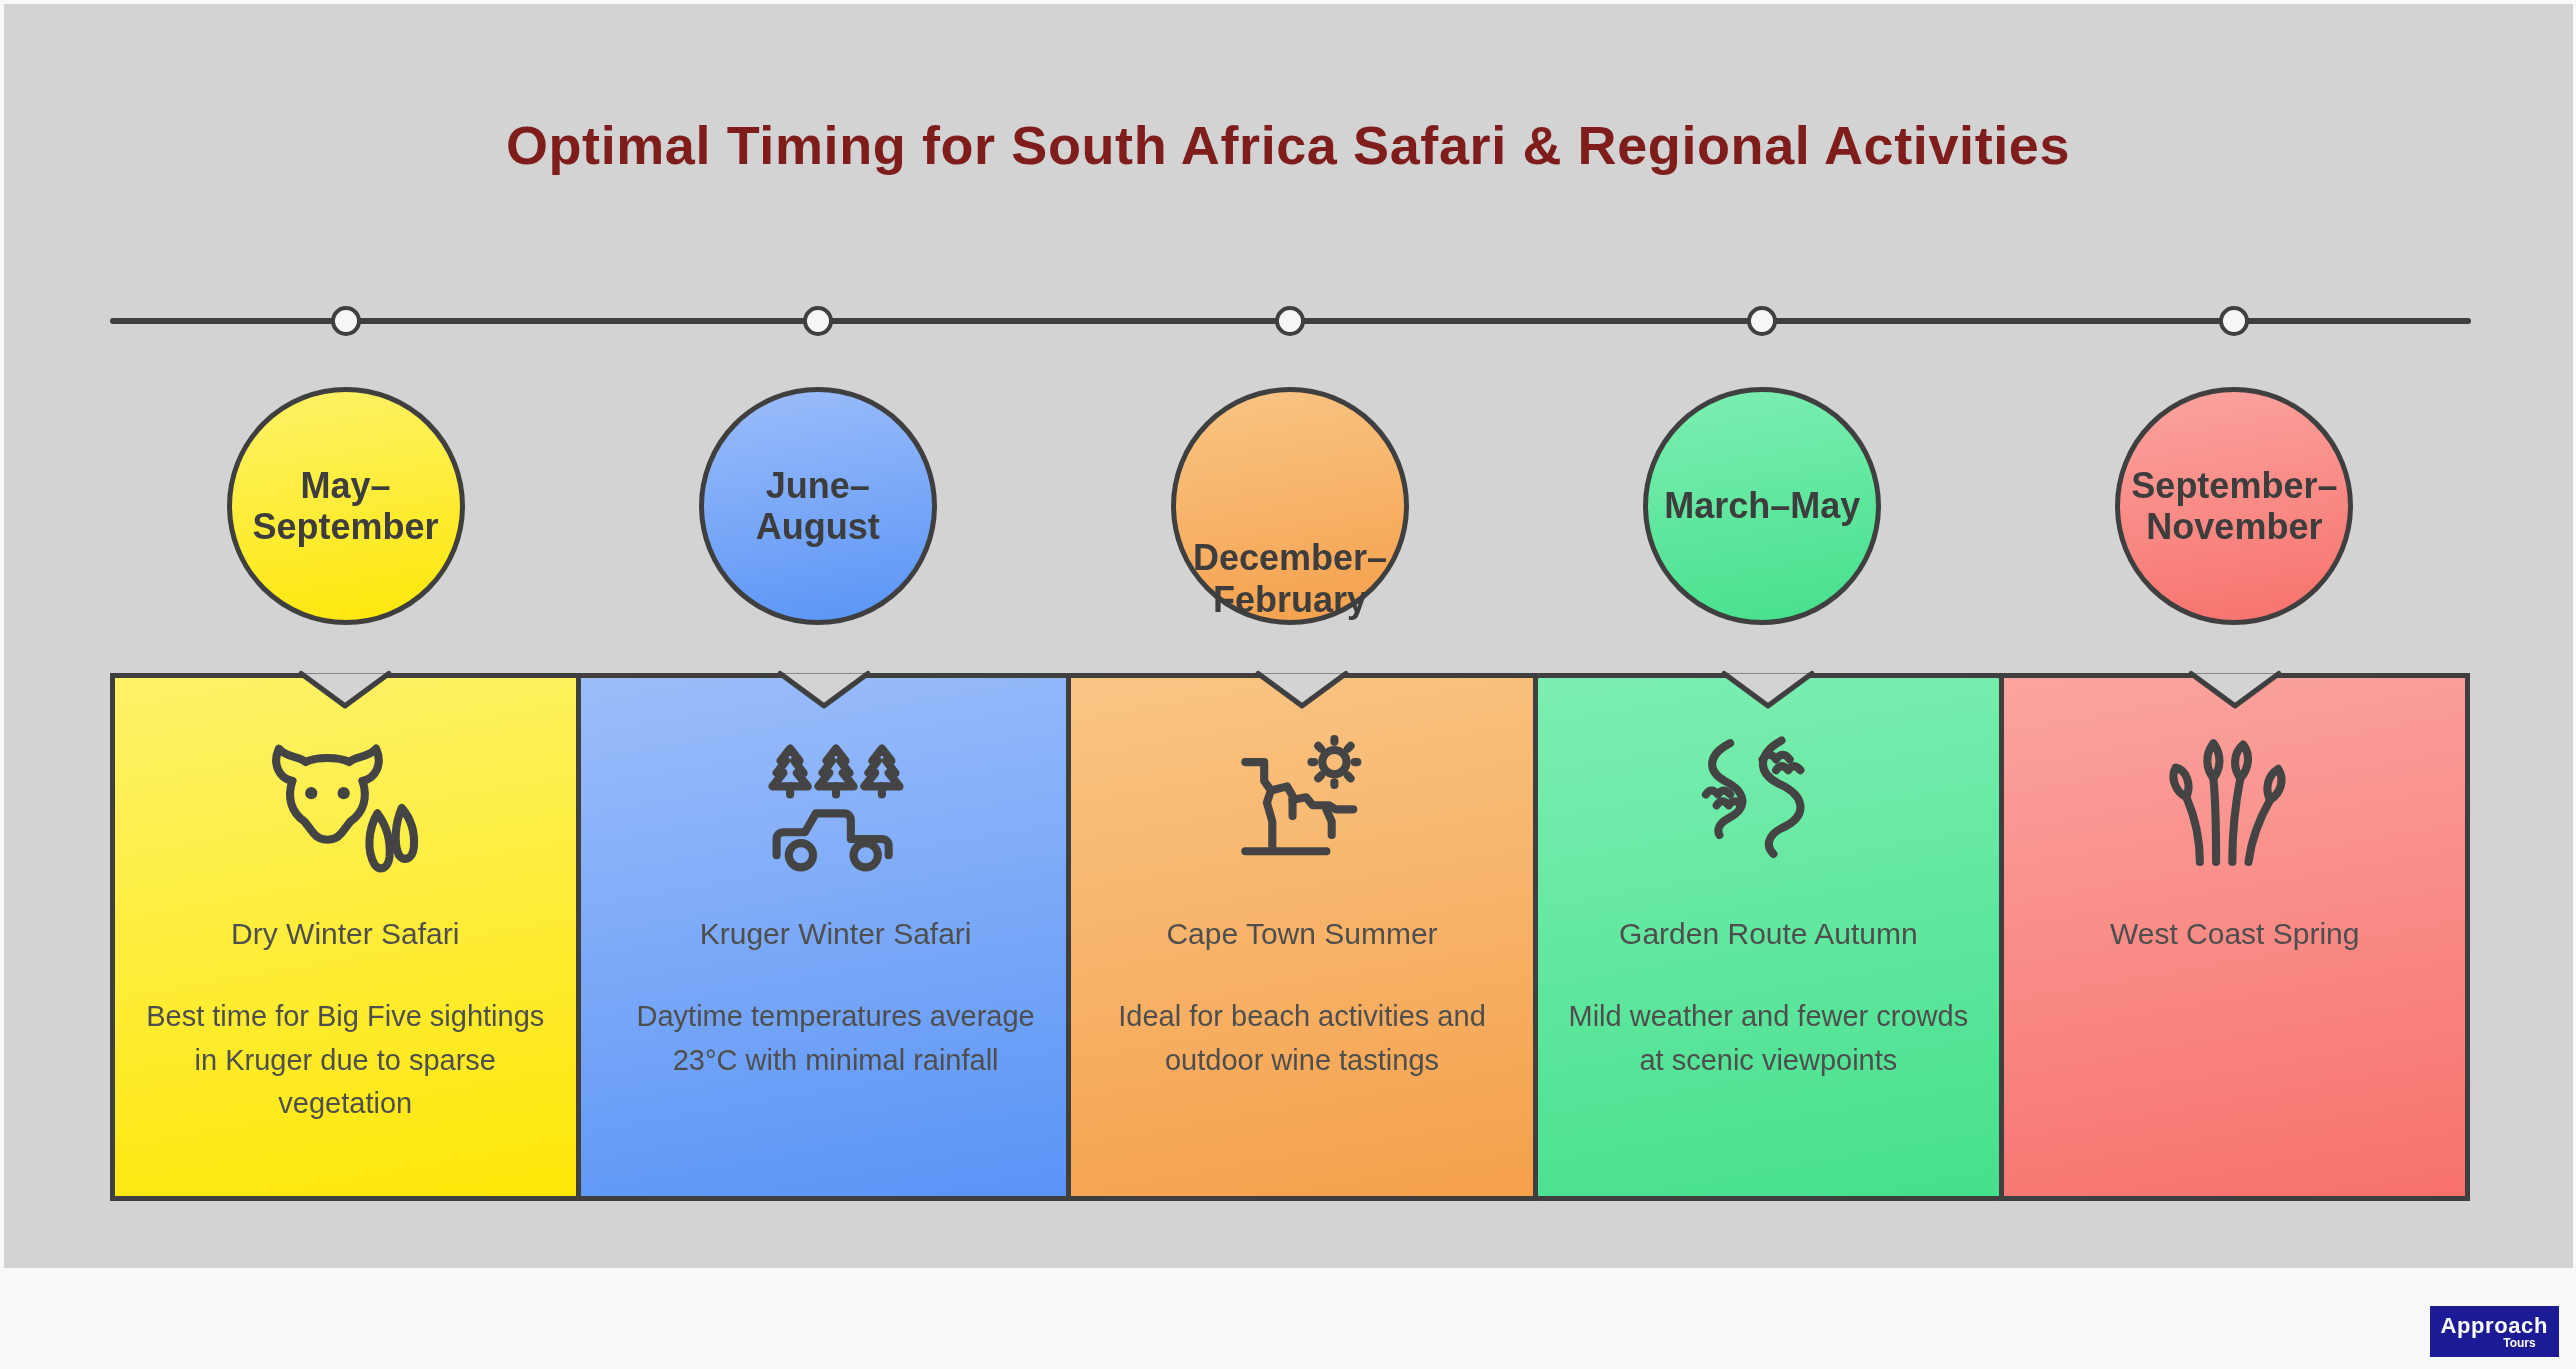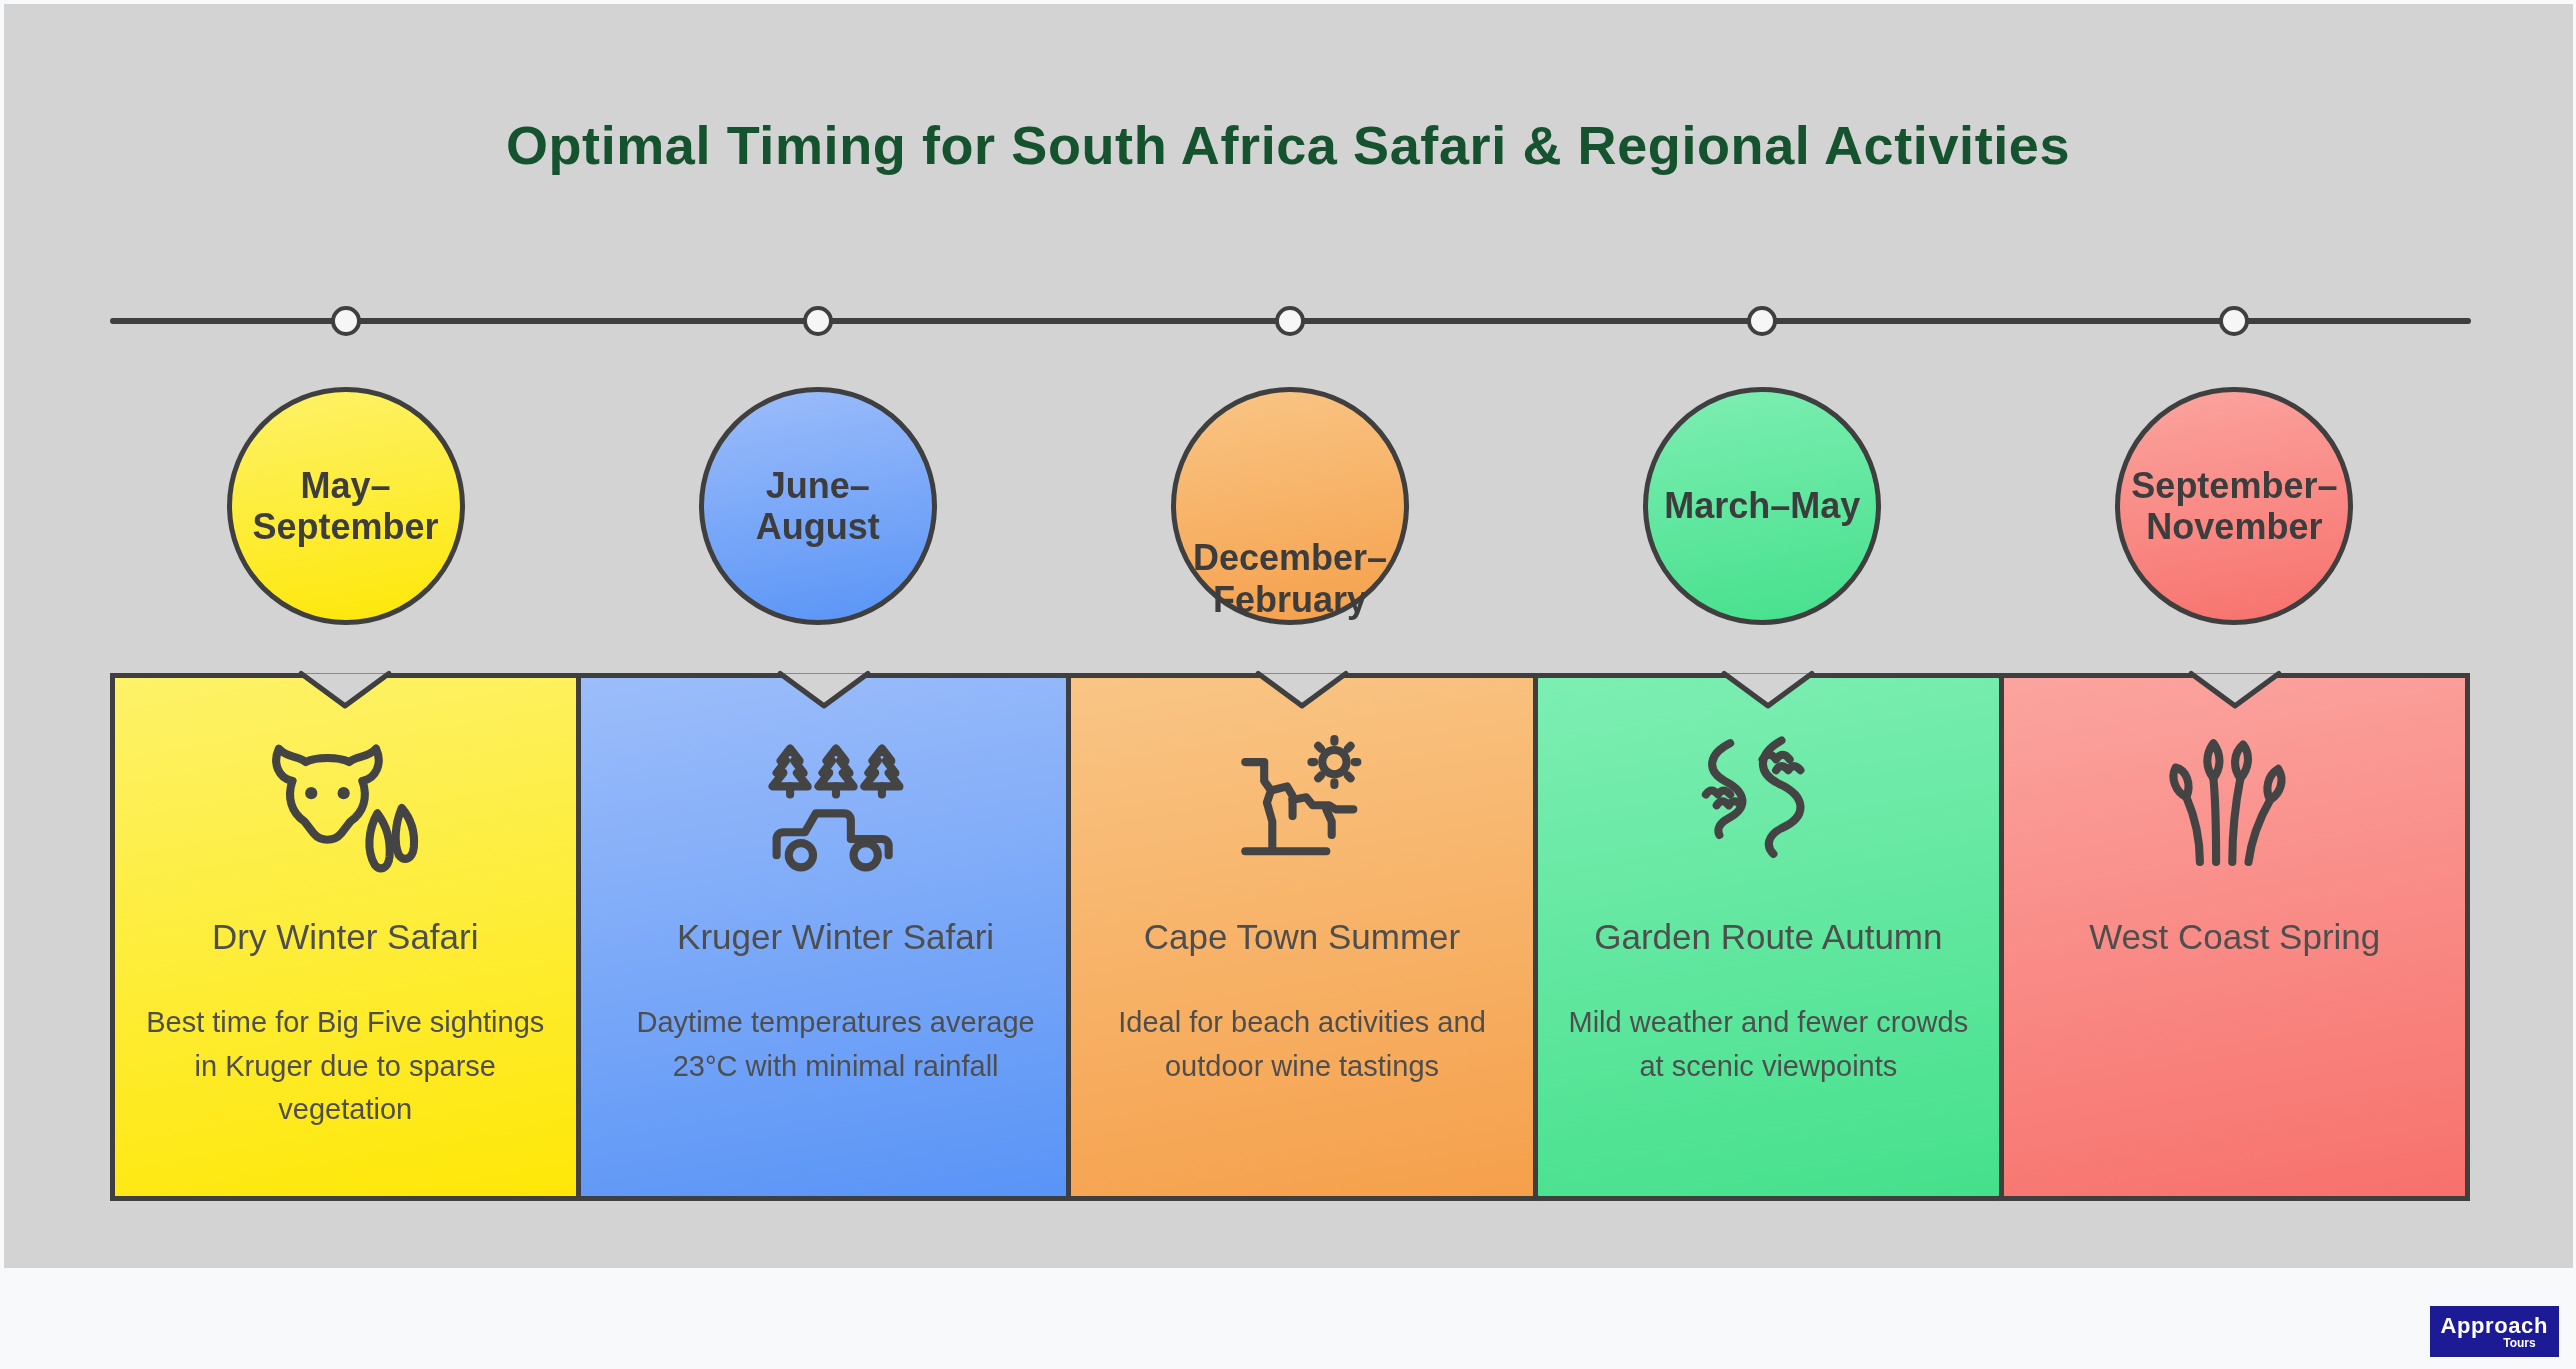--- a/index.html
+++ b/index.html
@@ -11,21 +11,21 @@
     background:var(--pagebg);
     font-family:"Liberation Sans","DejaVu Sans",sans-serif;
     position:relative;overflow:hidden;
   }
   .canvas{
     position:absolute;left:3.5px;top:4px;width:2569px;height:1264px;
     background:var(--canvas);
   }
   .title{
     position:absolute;top:110px;left:0;width:100%;
-    text-align:center;font-size:54px;font-weight:700;color:#14532d;
+    text-align:center;font-size:54px;font-weight:700;color:#7f1d1d;
     letter-spacing:0.6px;
   }
   
   .tl-line{
     position:absolute;left:106px;right:102px;top:314px;height:5.8px;
     background:var(--stroke);border-radius:2.9px;
   }
   .track{position:absolute;left:106px;right:102px;top:0;height:100%;}
   .tl-dot{
     position:absolute;top:302px;width:30px;height:30px;border-radius:50%;
@@ -55,21 +55,21 @@
   .notch{
     position:absolute;top:-5.2px;left:50%;transform:translateX(-50%);
     width:98px;height:38px;overflow:visible;
   }
   .notch .fillpath{fill:var(--canvas);stroke:none;}
   .notch .strokepath{fill:none;stroke:var(--stroke);stroke-width:9;stroke-linejoin:round;stroke-linecap:round;}
   .icon{width:162px;height:162px;margin:49px auto 0;}
   .icon svg{width:100%;height:100%;}
   .icon path,.icon circle{fill:none;stroke:#444;stroke-width:6;stroke-linecap:round;stroke-linejoin:round;}
   .icon .fill{fill:#444;stroke:none;}
-  .card h2{font-size:35px;font-weight:400;margin-top:28px;}
+  .card h2{font-size:30px;font-weight:400;margin-top:28px;}
   .card p{font-size:29px;font-weight:400;line-height:1.5;margin:44px auto 0;max-width:426px;}
   
   .logo{
     position:absolute;right:17.3px;bottom:12.7px;width:129px;height:51px;
     background:#1d1a96;color:#ffffff;display:flex;flex-direction:column;
     align-items:center;justify-content:center;padding:3.5px 8px;
   }
   .logo-brand{font-size:22px;font-weight:700;letter-spacing:0.6px;line-height:1.05;}
   .logo-sub{font-size:12px;font-weight:700;align-self:flex-end;margin-right:15px;line-height:1.1;}
 </style>

